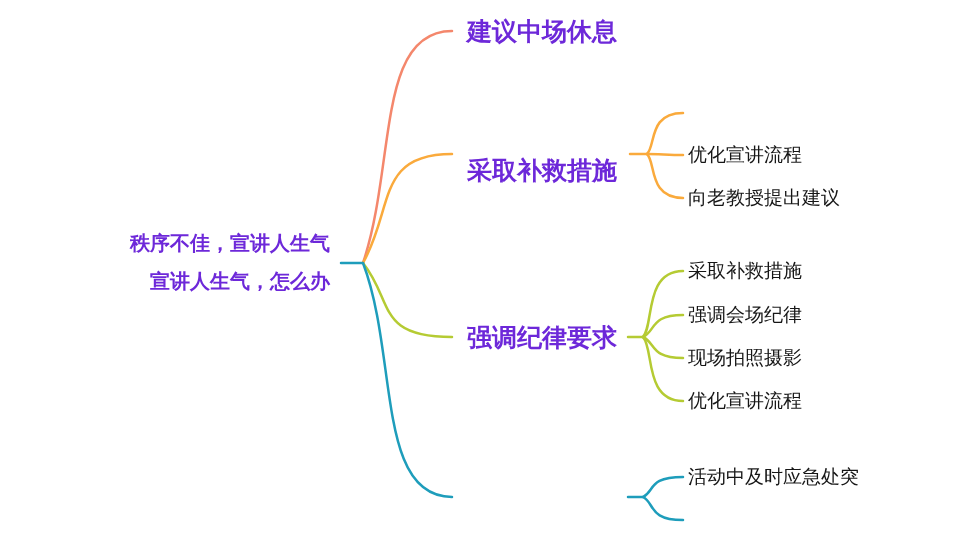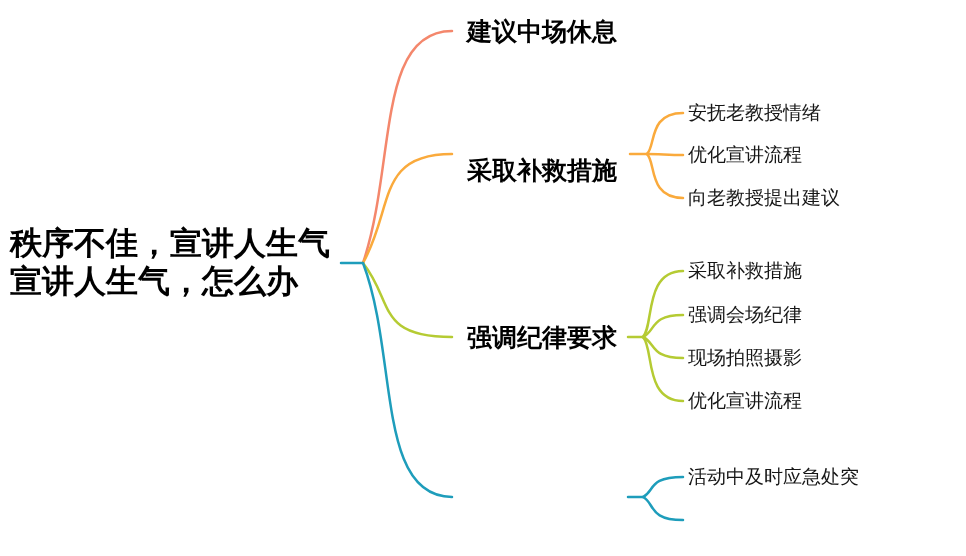--- a/index.html
+++ b/index.html
@@ -24,30 +24,30 @@
     height: 556px;
   }
   svg.lines path {
     fill: none;
     stroke-width: 2.5;
     stroke-linecap: round;
     stroke-linejoin: round;
   }
   .node {
     position: absolute;
-    color: #000000;
+    color: #6d28d9;
     white-space: nowrap;
     cursor: default;
   }
   .root-node {
     left: 10px;
     top: 224px;
     width: 320px;
-    text-align: left;
-    font-size: 32px;
+    text-align: right;
+    font-size: 20px;
     font-weight: 700;
     line-height: 38px;
   }
   .root-node span { display: block; }
   .main-node {
     left: 467px;
     font-size: 25px;
     font-weight: 700;
     line-height: 30px;
   }
@@ -102,21 +102,20 @@
 
   <div class="node root-node">
     <span>秩序不佳，宣讲人生气</span>
     <span>宣讲人生气，怎么办</span>
   </div>
 
   <div class="node main-node mn-1">建议中场休息</div>
   <div class="node main-node mn-2">采取补救措施</div>
   <div class="node main-node mn-3">强调纪律要求</div>
 
-  <div class="node child-node cn-2-0">安抚老教授情绪</div>
   <div class="node child-node cn-2-1">优化宣讲流程</div>
   <div class="node child-node cn-2-2">向老教授提出建议</div>
 
   <div class="node child-node cn-3-0">采取补救措施</div>
   <div class="node child-node cn-3-1">强调会场纪律</div>
   <div class="node child-node cn-3-2">现场拍照摄影</div>
   <div class="node child-node cn-3-3">优化宣讲流程</div>
 
   <div class="node child-node cn-4-0">活动中及时应急处突</div>
 

